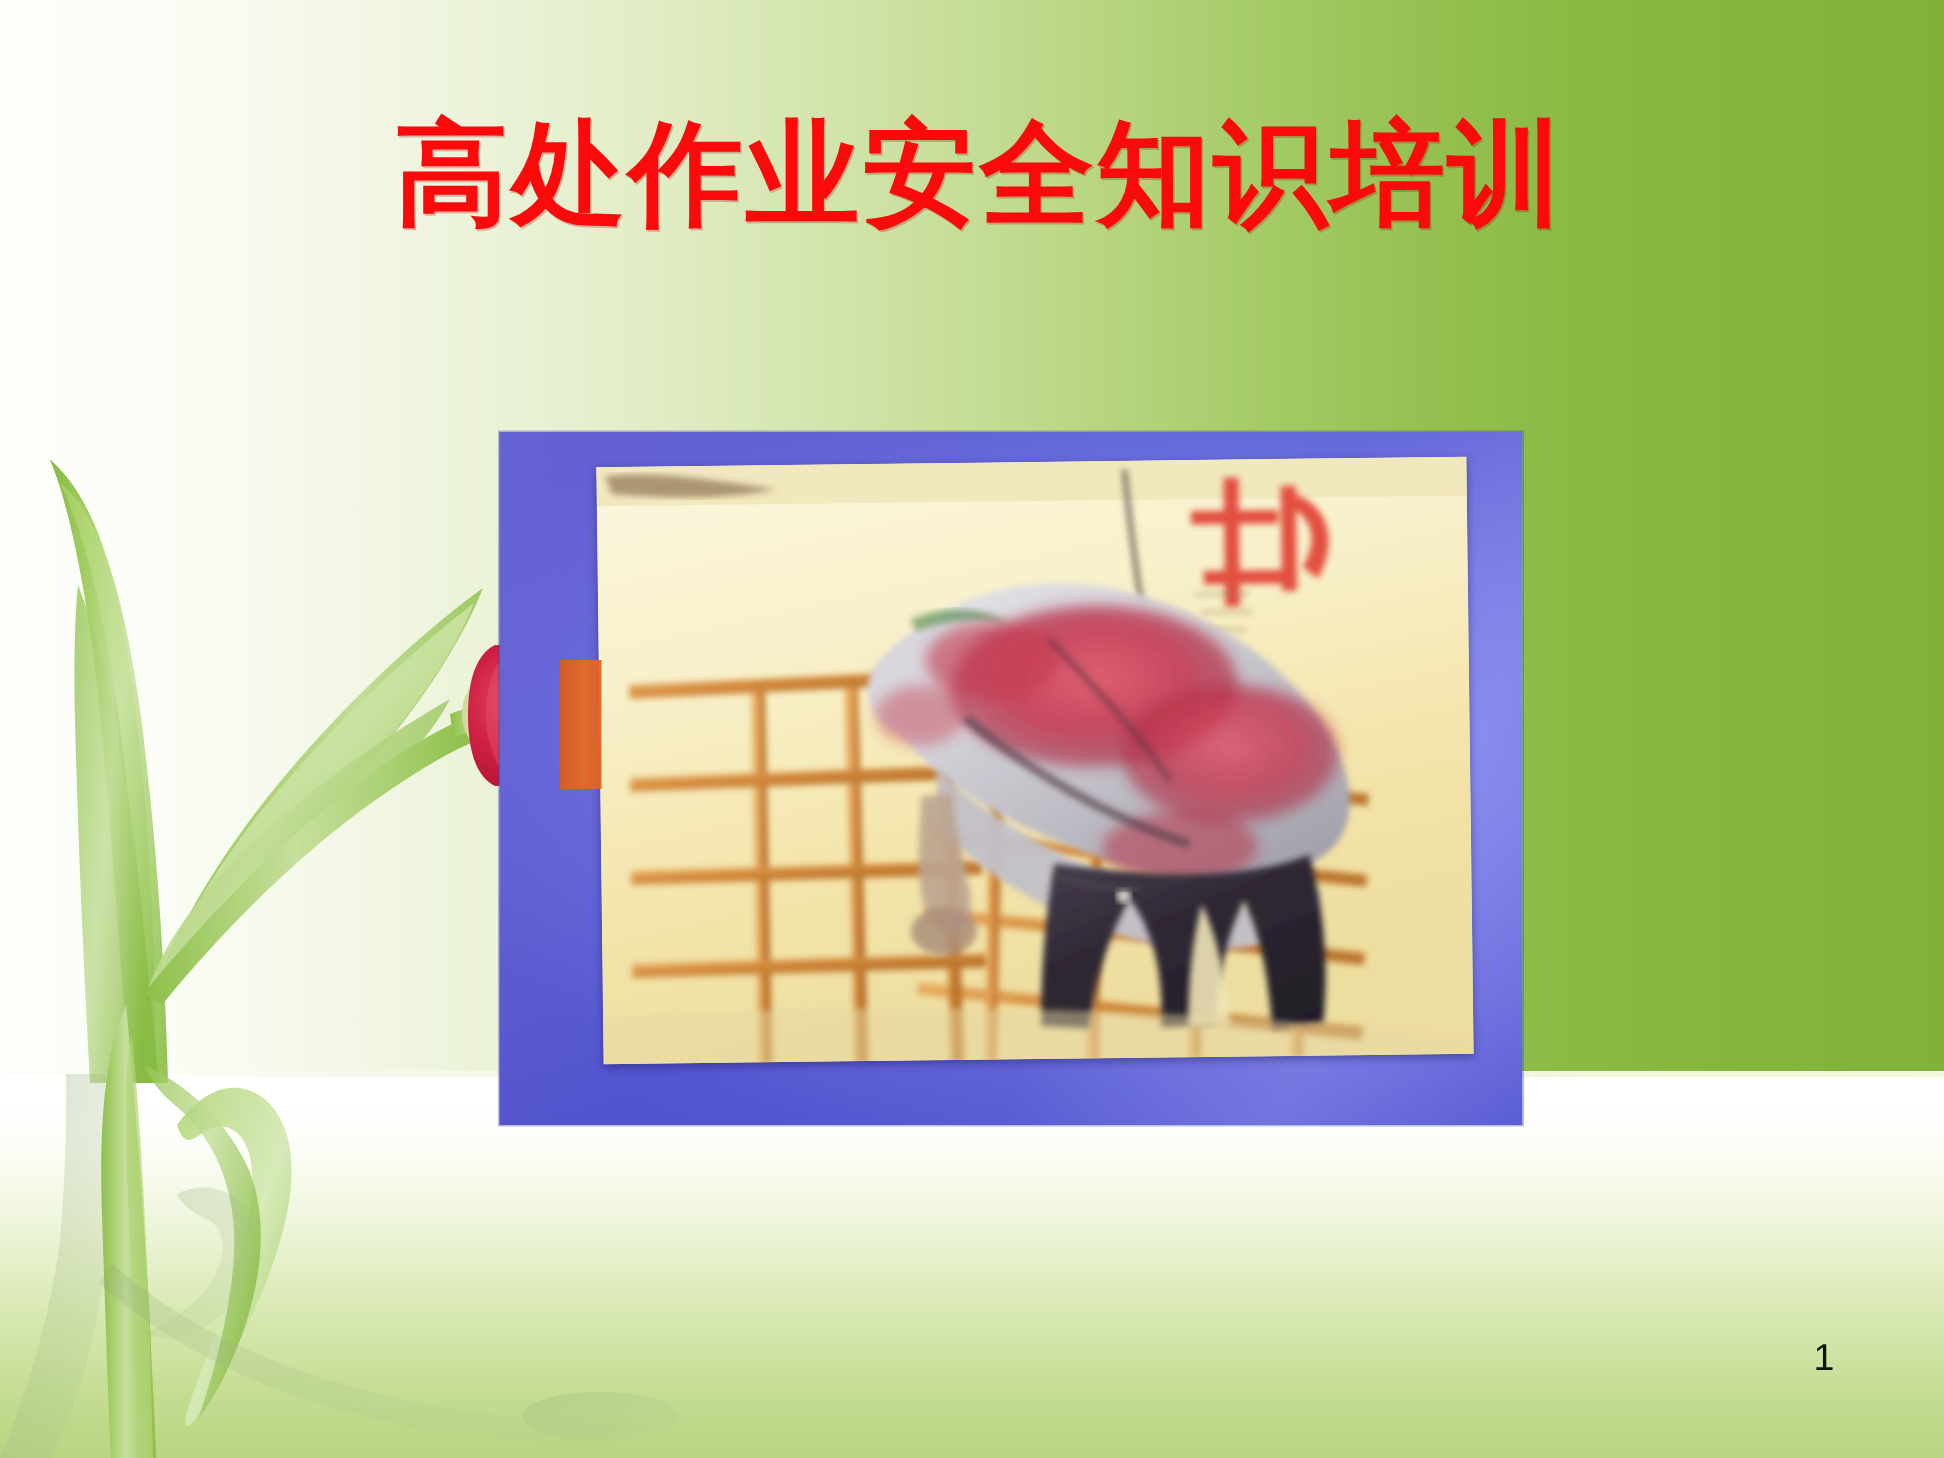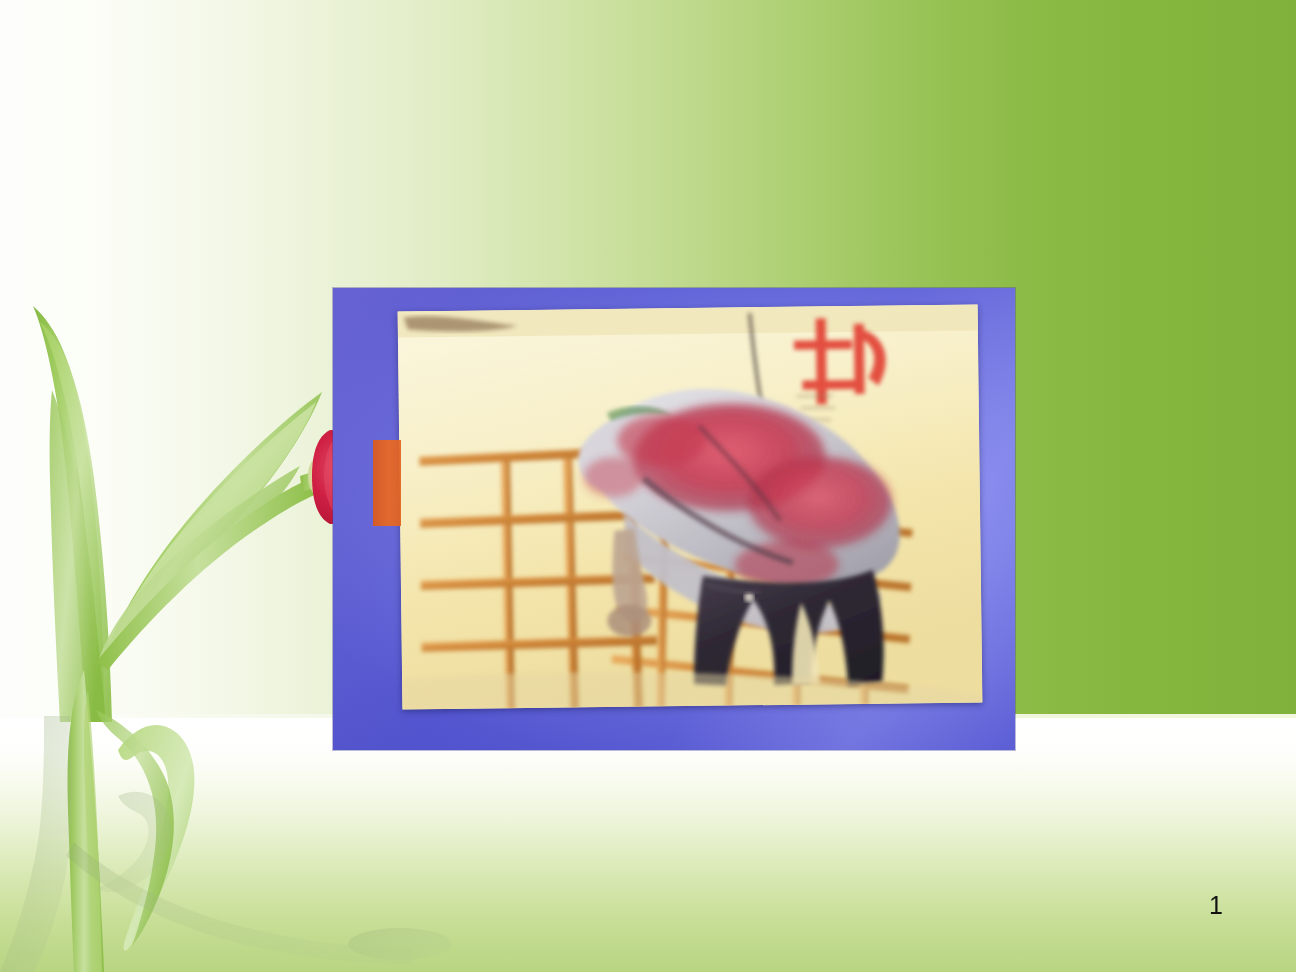--- a/index.html
+++ b/index.html
@@ -288,20 +288,21 @@
                C 128 176, 108 180, 96 172 C 110 168, 128 156, 140 140
                C 152 122, 152 102, 136 96 C 128 92, 122 88, 118 80 Z" fill="url(#refl)" opacity="0.8"></path>
 
       <path d="M74 126 C 112 160, 170 192, 240 210 C 300 226, 360 232, 412 232
                L 412 248 C 350 248, 286 240, 226 224 C 156 204, 102 172, 66 140 Z" fill="url(#refl)" opacity="0.72"></path>
 
       <ellipse cx="400" cy="228" rx="52" ry="16" fill="url(#refl)" opacity="0.7"></ellipse>
     </svg>
   </div>
 
+  <div class="title">高处作业安全知识培训</div>
 
   <div class="picture-frame">
     <div class="photo">
       <svg width="580" height="398" viewBox="0 0 580 398" xmlns="http://www.w3.org/2000/svg">
         <defs>
           <linearGradient id="skyG" x1="0" y1="0" x2="0.3" y2="1">
             <stop offset="0%" stop-color="#fbf6dd"></stop>
             <stop offset="35%" stop-color="#f8f0c8"></stop>
             <stop offset="68%" stop-color="#f4e4a8"></stop>
             <stop offset="100%" stop-color="#eddc9a"></stop>

